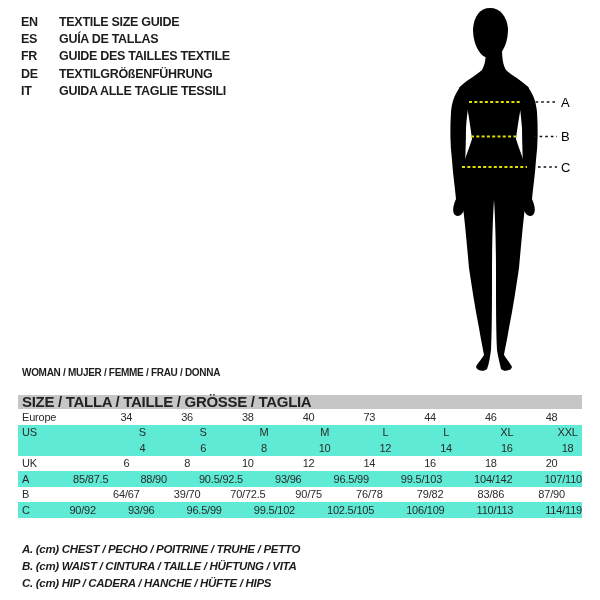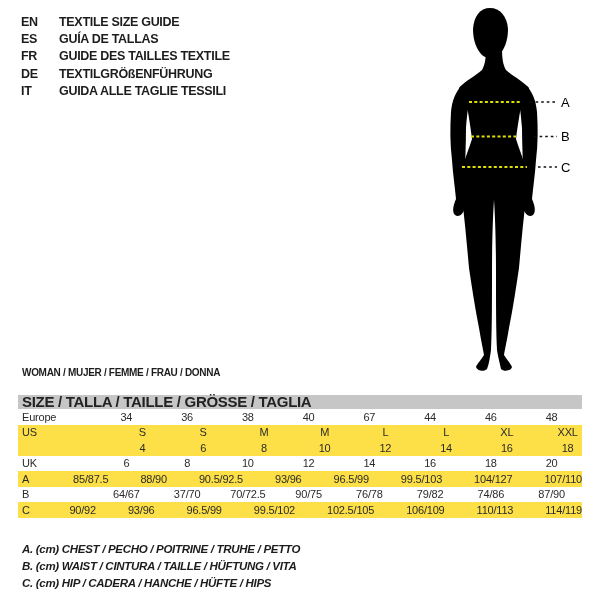--- a/index.html
+++ b/index.html
@@ -21,21 +21,21 @@
 
   
   .group-title{position:absolute;left:22px;top:367px;font-weight:bold;font-size:10px;
                letter-spacing:-0.3px;white-space:nowrap;}
   .size-header{position:absolute;left:18px;top:395px;width:564px;height:14px;
                background:#c6c6c6;font-weight:bold;font-size:15px;line-height:14px;
                padding-left:4px;box-sizing:border-box;letter-spacing:-0.3px;color:#222;}
   .rows{position:absolute;left:18px;top:409px;width:564px;}
   .row{display:flex;height:15.5px;align-items:center;font-size:11px;
        letter-spacing:-0.2px;color:#2b2b2b;}
-  .row.stripe{background:#fde047;gap:32px;}
+  .row.stripe{background:#5eead4;gap:32px;}
   .row .lab{width:78px;padding-left:4px;box-sizing:border-box;}
   .row .c{flex:1;text-align:center;}
 
   
   .legend{position:absolute;left:22px;top:540px;font-style:italic;}
   .legend-row{height:17.4px;font-weight:bold;font-size:11.5px;letter-spacing:-0.3px;
               white-space:nowrap;display:flex;align-items:center;}
 </style>
 </head>
 <body>
@@ -113,21 +113,21 @@
 
   <div class="size-header">SIZE / TALLA / TAILLE / GRÖSSE / TAGLIA</div>
 
   <div class="rows">
     <div class="row">
       <span class="lab">Europe</span>
       <span class="c">34</span>
       <span class="c">36</span>
       <span class="c">38</span>
       <span class="c">40</span>
-      <span class="c">67</span>
+      <span class="c">73</span>
       <span class="c">44</span>
       <span class="c">46</span>
       <span class="c">48</span>
     </div>
     <div class="row stripe">
       <span class="lab">US</span>
       <span class="c">S</span>
       <span class="c">S</span>
       <span class="c">M</span>
       <span class="c">M</span>
@@ -159,32 +159,32 @@
       <span class="c">20</span>
     </div>
     <div class="row stripe">
       <span class="lab">A</span>
       <span class="c">85/87.5</span>
       <span class="c">88/90</span>
       <span class="c">90.5/92.5</span>
       <span class="c">93/96</span>
       <span class="c">96.5/99</span>
       <span class="c">99.5/103</span>
-      <span class="c">104/127</span>
+      <span class="c">104/142</span>
       <span class="c">107/110</span>
     </div>
     <div class="row">
       <span class="lab">B</span>
       <span class="c">64/67</span>
-      <span class="c">37/70</span>
+      <span class="c">39/70</span>
       <span class="c">70/72.5</span>
       <span class="c">90/75</span>
       <span class="c">76/78</span>
       <span class="c">79/82</span>
-      <span class="c">74/86</span>
+      <span class="c">83/86</span>
       <span class="c">87/90</span>
     </div>
     <div class="row stripe">
       <span class="lab">C</span>
       <span class="c">90/92</span>
       <span class="c">93/96</span>
       <span class="c">96.5/99</span>
       <span class="c">99.5/102</span>
       <span class="c">102.5/105</span>
       <span class="c">106/109</span>

